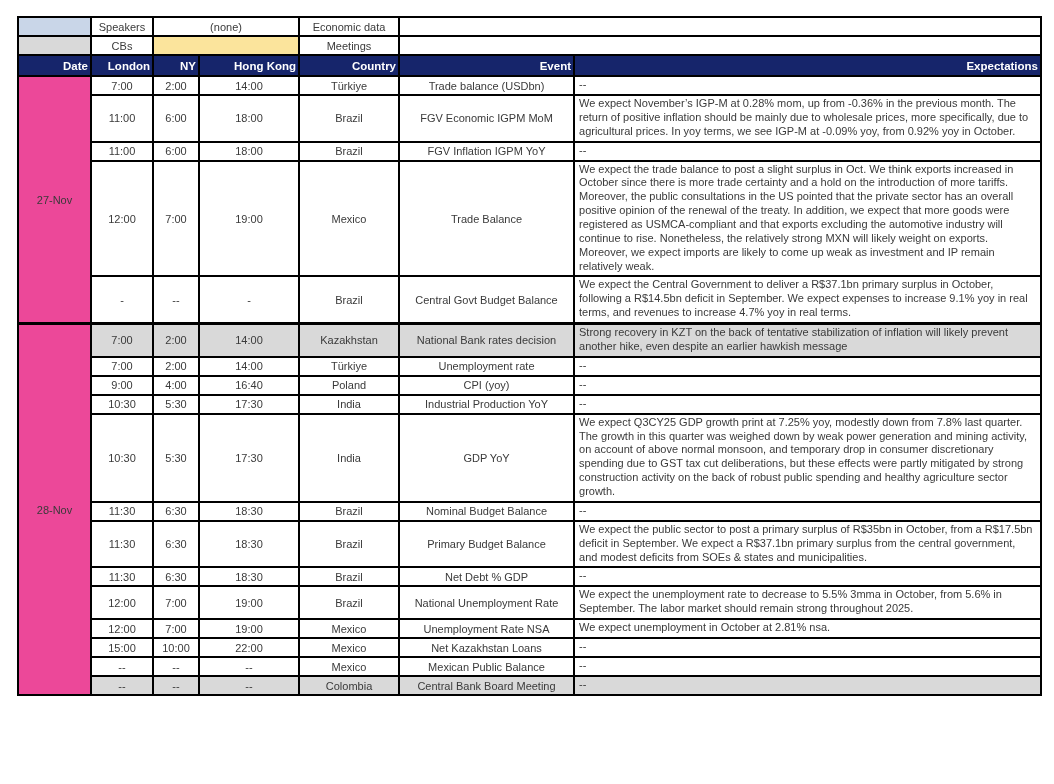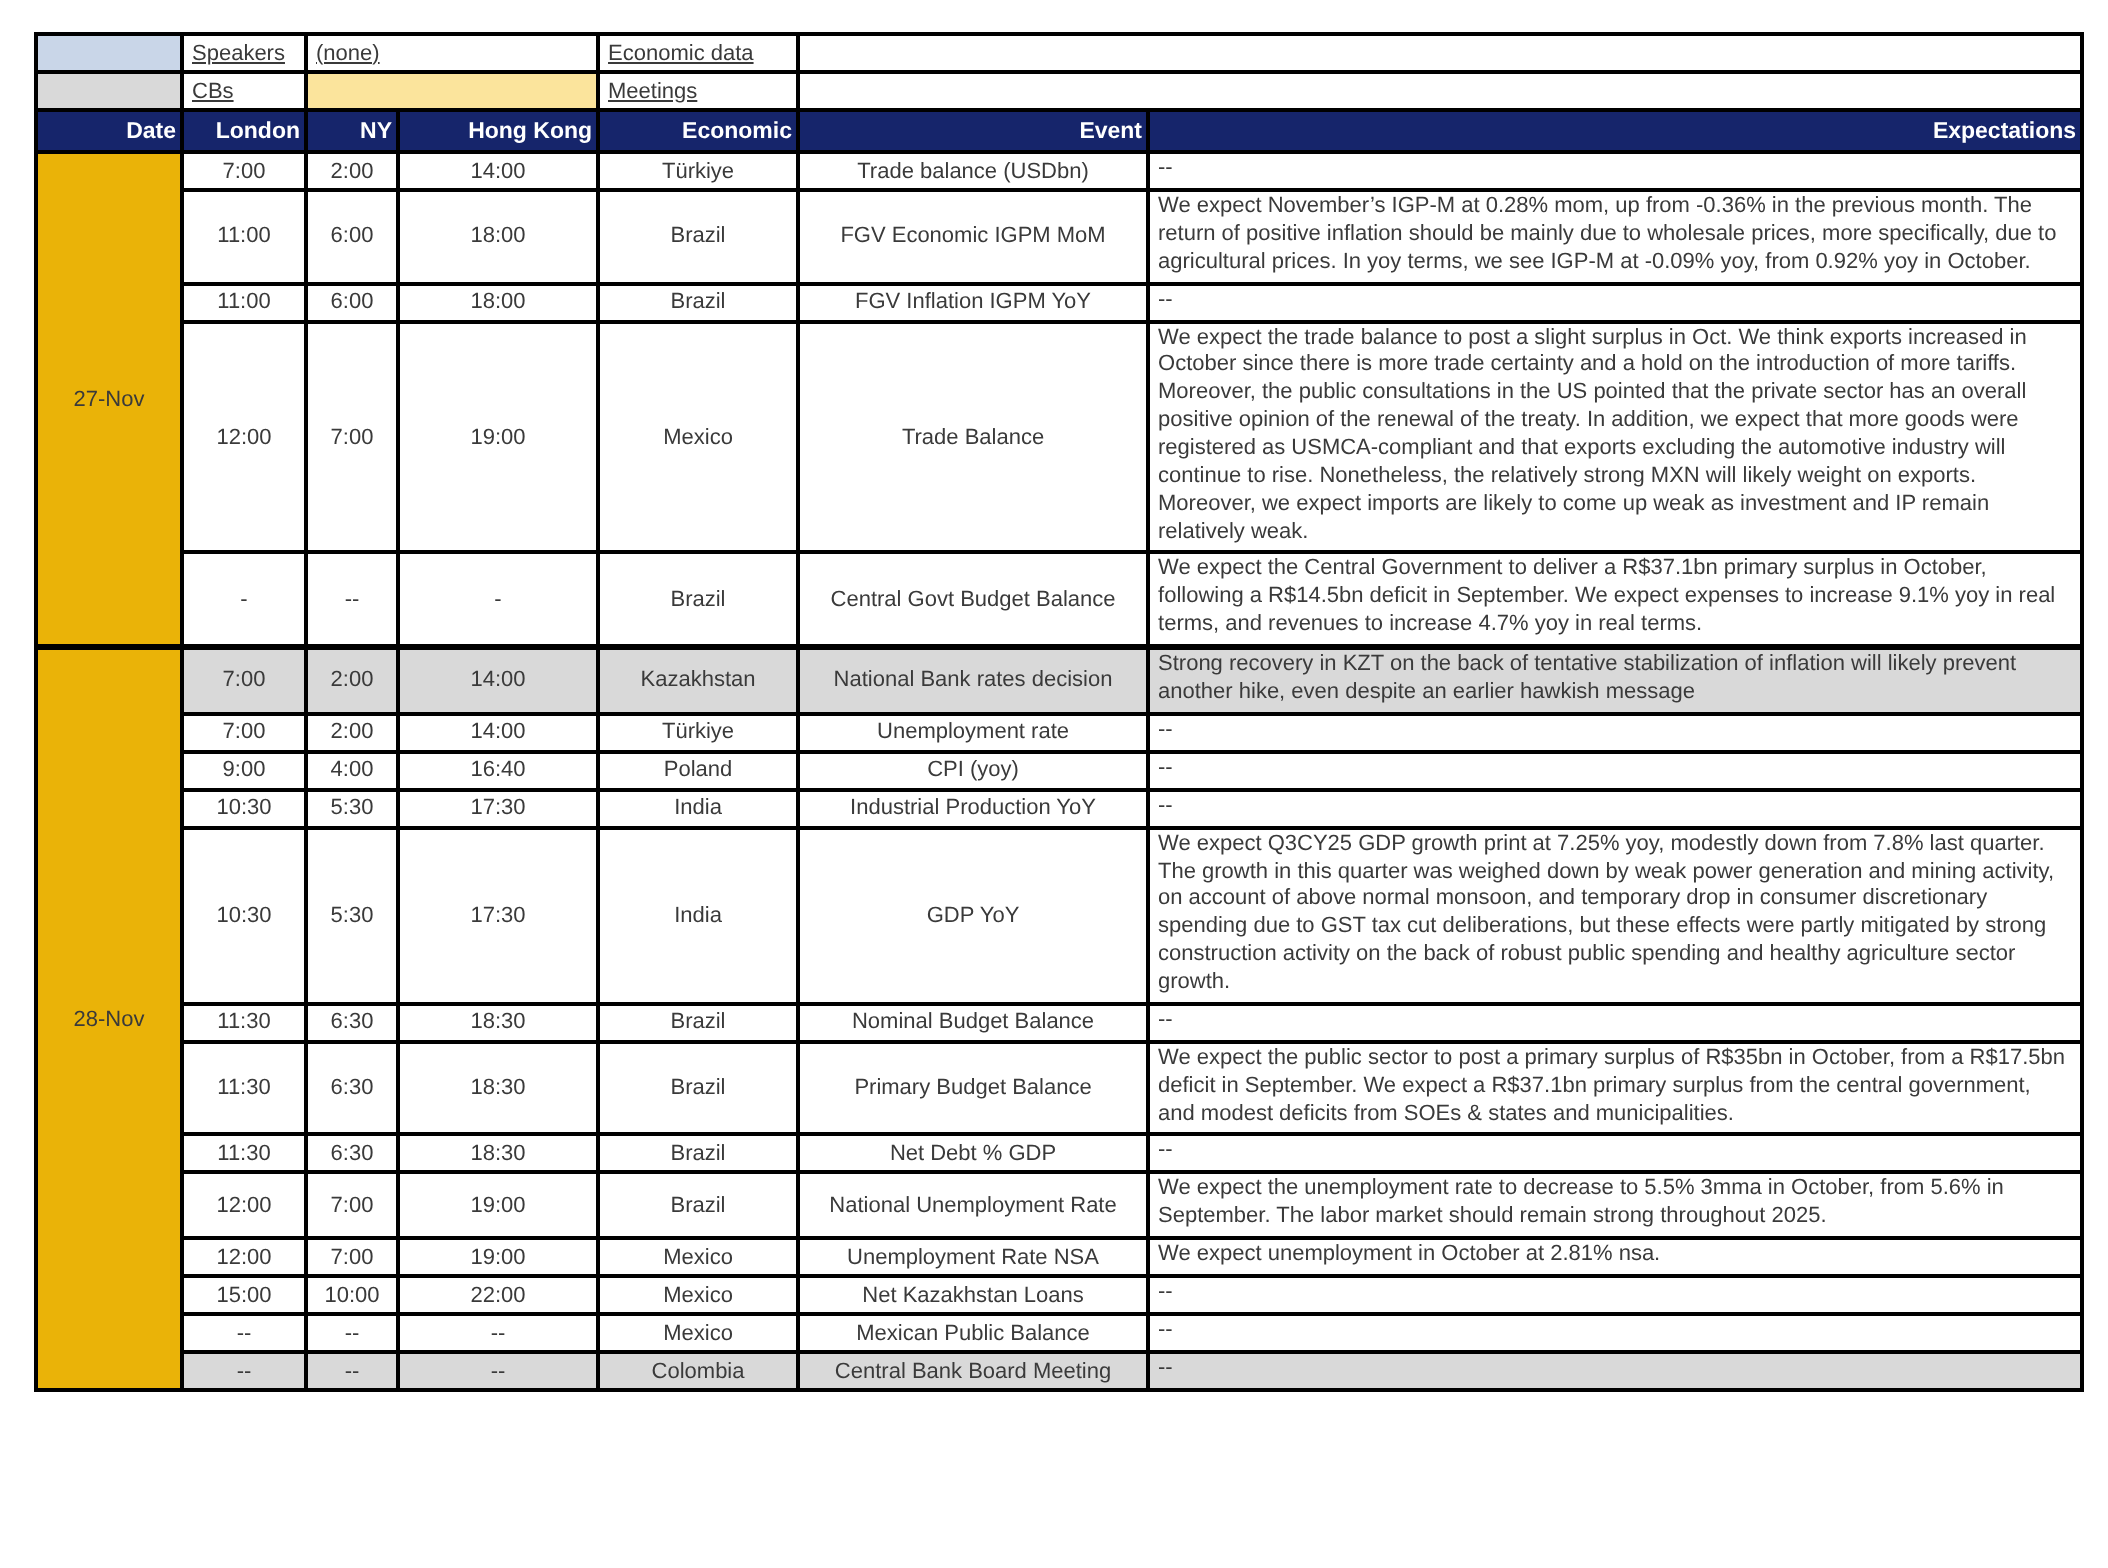--- a/index.html
+++ b/index.html
@@ -16,43 +16,43 @@
   col.c-date{width:73px;}  col.c-london{width:62px;} col.c-ny{width:46px;}
   col.c-hk{width:100px;}   col.c-country{width:100px;}
   col.c-event{width:175px;}col.c-exp{width:467px;}
 
   
   td.swatch{height:15px;padding:0;}
   td.swatch-blue{background:#c9d6e8;}
   td.swatch-grey{background:#d9d9d9;}
   td.swatch-yellow{background:#fbe49c;}
   td.legend-label{
-    font-size:11px;color:#3a3a3a;text-align:left;
-    padding:1px 4px;height:15px;white-space:nowrap;text-decoration:underline;
+    font-size:11px;color:#3a3a3a;text-align:center;
+    padding:1px 4px;height:15px;white-space:nowrap;
   }
   td.blank{border:none;background:#fff;}
 
   
   tr.header-row td{
     background:#16256b;color:#ffffff;font-weight:bold;font-size:11.5px;
     text-align:right;height:17px;padding:1px 2px;
   }
 
   
   td.time-cell,td.country-cell,td.event-cell{
     font-size:11px;color:#3a3a3a;text-align:center;
     padding:1px 3px;height:15px;vertical-align:middle;
   }
   td.exp-cell{
     font-size:11px;color:#3a3a3a;text-align:left;vertical-align:top;
     padding:1px 4px 2px 4px;line-height:1.26;
   }
   td.date-cell{
     font-size:11px;color:#3a3a3a;text-align:center;vertical-align:middle;
-    background:#eab308;
+    background:#ec4899;
   }
   td.open-left{border-left:none;}
   tr.grey td:not(.date-cell){background:#d9d9d9;}
   tr.group-start td{border-top:3px solid #000;}
 </style>
 </head>
 <body>
 
 <div class="page">
   <table class="cal">
@@ -78,21 +78,21 @@
         <td class="legend-label">CBs</td>
         <td class="swatch swatch-yellow" colspan="2"></td>
         <td class="legend-label">Meetings</td>
         <td class="blank" colspan="2"></td>
       </tr>
       <tr class="header-row">
         <td>Date</td>
         <td>London</td>
         <td>NY</td>
         <td>Hong Kong</td>
-        <td>Economic</td>
+        <td>Country</td>
         <td>Event</td>
         <td>Expectations</td>
       </tr>
     </tbody>
     <tbody id="table-body">
         <tr>
           <td rowspan="5" class="date-cell open-left">27-Nov</td>
           <td class="time-cell">7:00</td>
           <td class="time-cell">2:00</td>
           <td class="time-cell">14:00</td>

